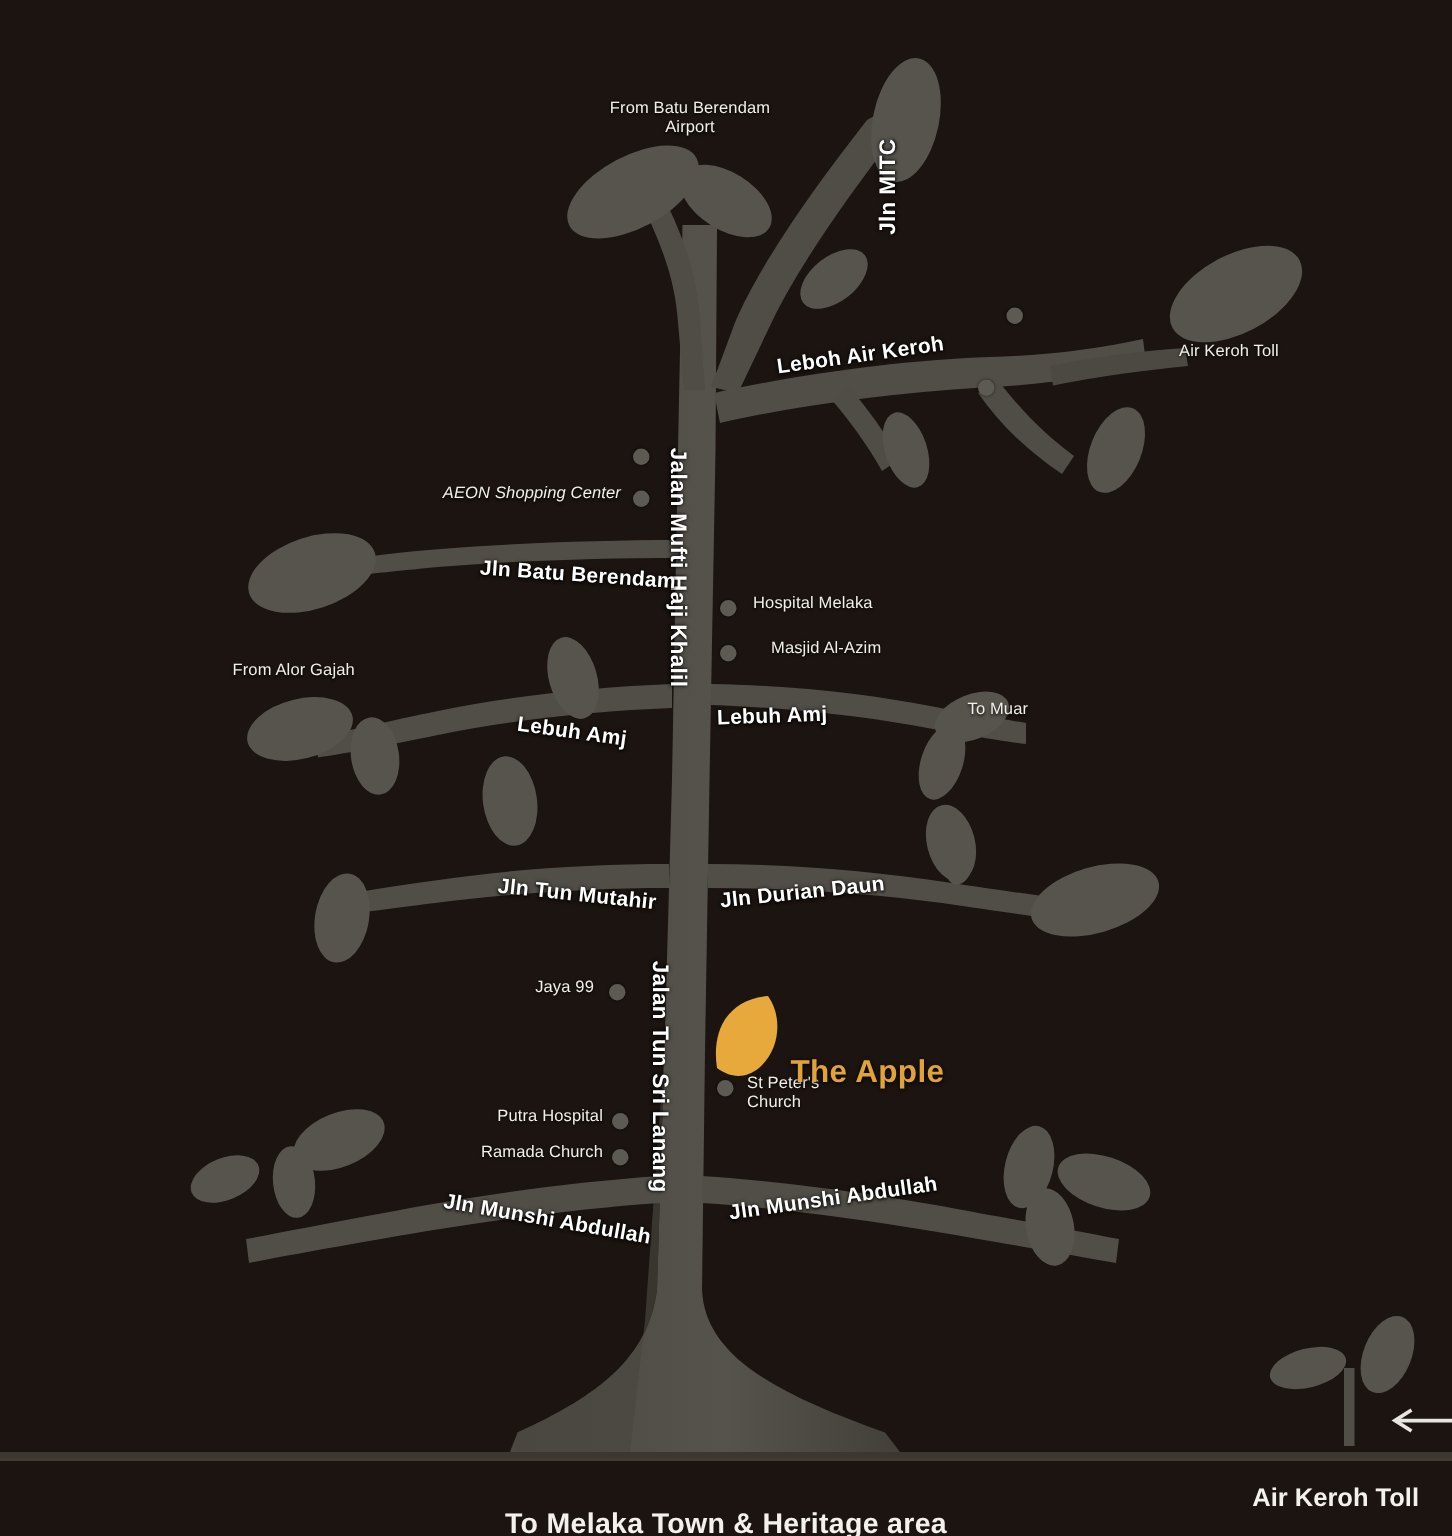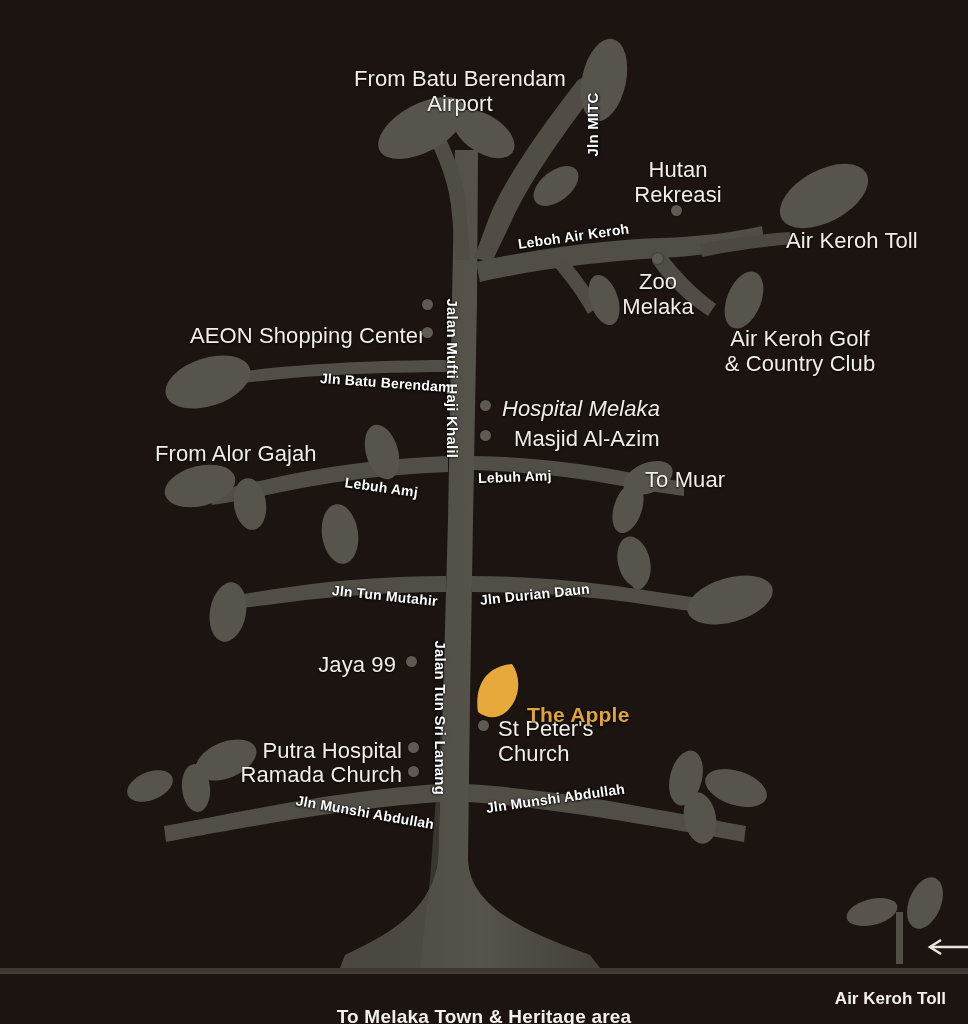--- a/index.html
+++ b/index.html
@@ -30,21 +30,21 @@
     position: absolute;
     left: 0;
     top: 0;
     width: 968px;
     height: 1024px;
     pointer-events: none;
   }
   .poi {
     position: absolute;
     color: #f2efe9;
-    font-size: 22px;
+    font-size: 11px;
     line-height: 1.15;
     letter-spacing: 0.1px;
     white-space: pre;
     text-shadow: 0 1px 2px rgba(0,0,0,0.85);
     pointer-events: auto;
   }
   .poi.right { text-align: right; }
   .poi.center { text-align: center; }
   .dot {
     position: absolute;
@@ -244,37 +244,31 @@
 
     <div class="poi center" style="left:340px; top:66px; width:240px;">From Batu Berendam
 Airport</div>
 
     <div class="poi" style="left:155px; top:441px;">From Alor Gajah</div>
 
     <div class="poi" style="left:645px; top:467px;">To Muar</div>
 
     <div class="poi" style="left:786px; top:228px;">Air Keroh Toll</div>
 
-    <div class="poi center" style="left:610px; top:157px; width:136px;">Hutan
-Rekreasi</div>
     <div class="dot" style="left:671px; top:205px;"></div>
 
-    <div class="poi center" style="left:604px; top:269px; width:108px;">Zoo
-Melaka</div>
     <div class="dot" style="left:652px; top:253px;"></div>
 
-    <div class="poi center" style="left:700px; top:326px; width:200px;">Air Keroh Golf
-&amp; Country Club</div>
 
     <div class="dot" style="left:422px; top:299px;"></div>
 
-    <div class="poi right" style="left:190px; top:323px; width:224px;">AEON Shopping Center</div>
+    <div class="poi right" style="left:190px; top:323px; width:224px;font-style:italic;">AEON Shopping Center</div>
     <div class="dot" style="left:422px; top:327px;"></div>
 
-    <div class="poi" style="left:502px; top:396px;font-style:italic;">Hospital Melaka</div>
+    <div class="poi" style="left:502px; top:396px;">Hospital Melaka</div>
     <div class="dot" style="left:480px; top:400px;"></div>
 
     <div class="poi" style="left:502px; top:426px;margin-left:12px;">Masjid Al-Azim</div>
     <div class="dot" style="left:480px; top:430px;"></div>
 
     <div class="poi right" style="left:260px; top:652px; width:136px;">Jaya 99</div>
     <div class="dot" style="left:406px; top:656px;"></div>
 
     <div class="poi" style="left:498px; top:716px;">St Peter's
 Church</div>

